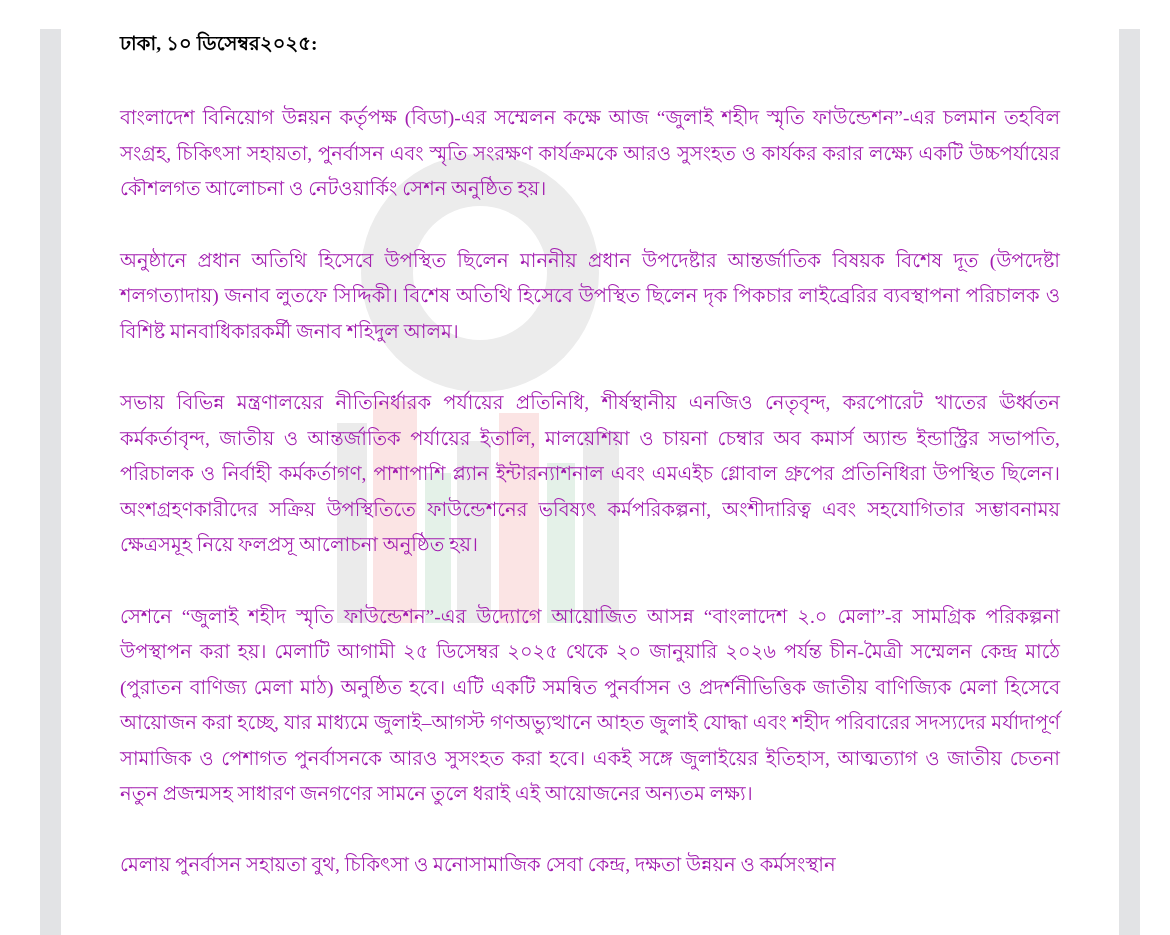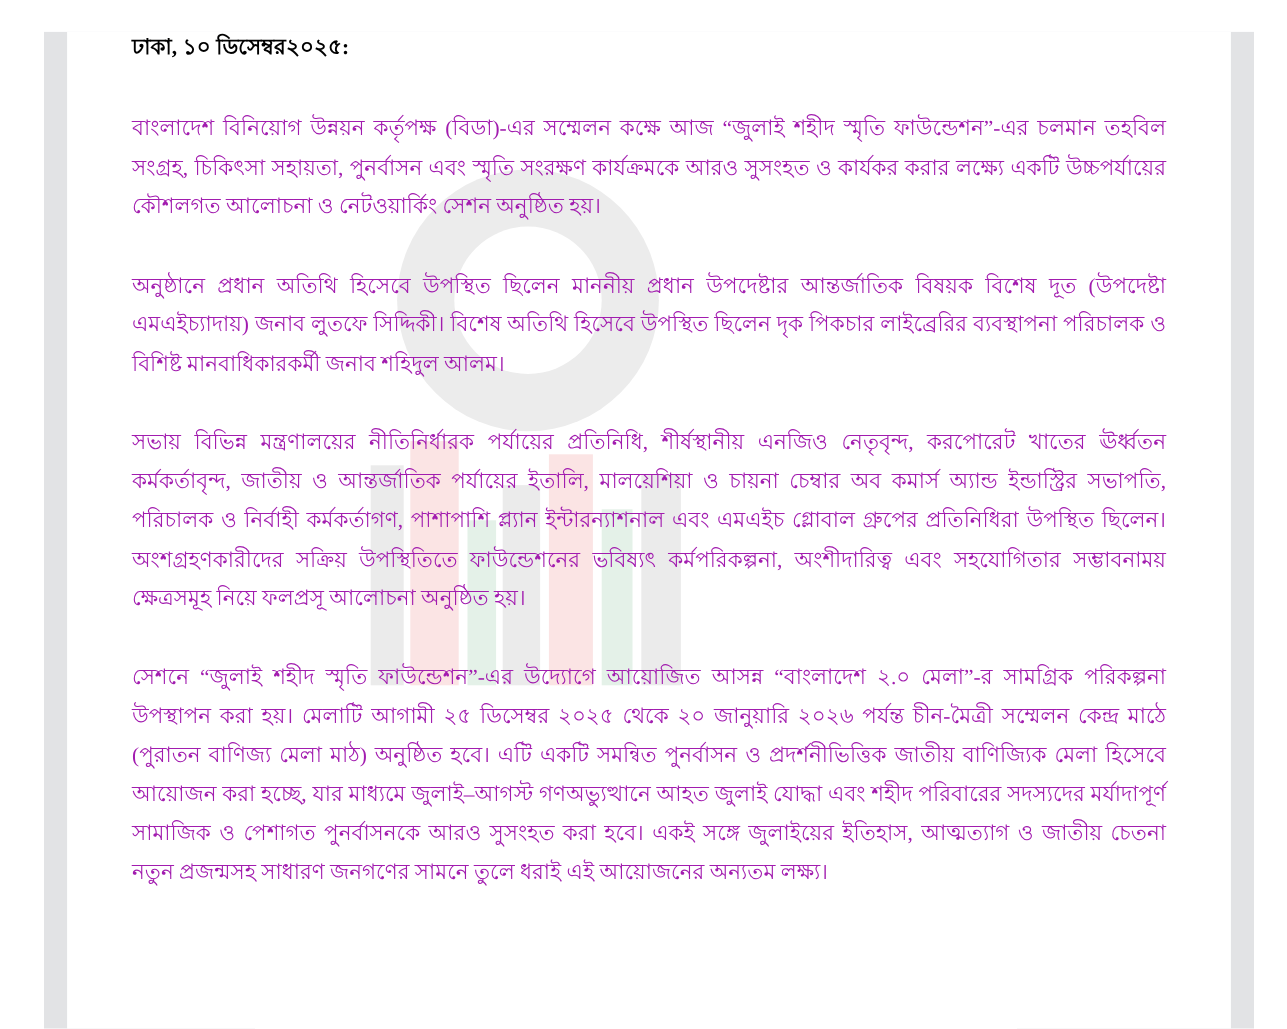--- a/index.html
+++ b/index.html
@@ -151,28 +151,29 @@
     <div class="content">
 
       <p class="doc-heading">ঢাকা, ১০ ডিসেম্বর২০২৫:</p>
 
       <div class="spacer-sm"></div>
 
       <p class="doc-para">বাংলাদেশ বিনিয়োগ উন্নয়ন কর্তৃপক্ষ (বিডা)-এর সম্মেলন কক্ষে আজ “জুলাই শহীদ স্মৃতি ফাউন্ডেশন”-এর চলমান তহবিল সংগ্রহ, চিকিৎসা সহায়তা, পুনর্বাসন এবং স্মৃতি সংরক্ষণ কার্যক্রমকে আরও সুসংহত ও কার্যকর করার লক্ষ্যে একটি উচ্চপর্যায়ের কৌশলগত আলোচনা ও নেটওয়ার্কিং সেশন অনুষ্ঠিত হয়।</p>
 
       <div class="spacer-md"></div>
 
-      <p class="doc-para">অনুষ্ঠানে প্রধান অতিথি হিসেবে উপস্থিত ছিলেন মাননীয় প্রধান উপদেষ্টার আন্তর্জাতিক বিষয়ক বিশেষ দূত (উপদেষ্টা এমএইচ্যাদায়) জনাব লুতফে সিদ্দিকী। বিশেষ অতিথি হিসেবে উপস্থিত ছিলেন দৃক পিকচার লাইব্রেরির ব্যবস্থাপনা পরিচালক ও বিশিষ্ট মানবাধিকারকর্মী জনাব শহিদুল আলম।</p>
+      <p class="doc-para">অনুষ্ঠানে প্রধান অতিথি হিসেবে উপস্থিত ছিলেন মাননীয় প্রধান উপদেষ্টার আন্তর্জাতিক বিষয়ক বিশেষ দূত (উপদেষ্টা শলগত্যাদায়) জনাব লুতফে সিদ্দিকী। বিশেষ অতিথি হিসেবে উপস্থিত ছিলেন দৃক পিকচার লাইব্রেরির ব্যবস্থাপনা পরিচালক ও বিশিষ্ট মানবাধিকারকর্মী জনাব শহিদুল আলম।</p>
 
       <div class="spacer-md"></div>
 
       <p class="doc-para">সভায় বিভিন্ন মন্ত্রণালয়ের নীতিনির্ধারক পর্যায়ের প্রতিনিধি, শীর্ষস্থানীয় এনজিও নেতৃবৃন্দ, করপোরেট খাতের ঊর্ধ্বতন কর্মকর্তাবৃন্দ, জাতীয় ও আন্তর্জাতিক পর্যায়ের ইতালি, মালয়েশিয়া ও চায়না চেম্বার অব কমার্স অ্যান্ড ইন্ডাস্ট্রির সভাপতি, পরিচালক ও নির্বাহী কর্মকর্তাগণ, পাশাপাশি প্ল্যান ইন্টারন্যাশনাল এবং এমএইচ গ্লোবাল গ্রুপের প্রতিনিধিরা উপস্থিত ছিলেন। অংশগ্রহণকারীদের সক্রিয় উপস্থিতিতে ফাউন্ডেশনের ভবিষ্যৎ কর্মপরিকল্পনা, অংশীদারিত্ব এবং সহযোগিতার সম্ভাবনাময় ক্ষেত্রসমূহ নিয়ে ফলপ্রসূ আলোচনা অনুষ্ঠিত হয়।</p>
 
       <div class="spacer-md"></div>
 
       <p class="doc-para"><span>সেশনে “জুলাই শহীদ স্মৃতি ফাউন্ডেশন”-এর উদ্যোগে আয়োজিত আসন্ন </span><span class="bold-inline">“বাংলাদেশ ২.০ মেলা”</span><span>-র সামগ্রিক পরিকল্পনা উপস্থাপন করা হয়। মেলাটি আগামী ২৫ ডিসেম্বর ২০২৫ থেকে ২০ জানুয়ারি ২০২৬ পর্যন্ত চীন-মৈত্রী সম্মেলন কেন্দ্র মাঠে (পুরাতন বাণিজ্য মেলা মাঠ) অনুষ্ঠিত হবে। এটি একটি সমন্বিত পুনর্বাসন ও প্রদর্শনীভিত্তিক জাতীয় বাণিজ্যিক মেলা হিসেবে আয়োজন করা হচ্ছে, যার মাধ্যমে জুলাই–আগস্ট গণঅভ্যুত্থানে আহত জুলাই যোদ্ধা এবং শহীদ পরিবারের সদস্যদের মর্যাদাপূর্ণ সামাজিক ও পেশাগত পুনর্বাসনকে আরও সুসংহত করা হবে। একই সঙ্গে জুলাইয়ের ইতিহাস, আত্মত্যাগ ও জাতীয় চেতনা নতুন প্রজন্মসহ সাধারণ জনগণের সামনে তুলে ধরাই এই আয়োজনের অন্যতম লক্ষ্য।</span></p>
 
       <div class="spacer-md"></div>
 
+      <p class="doc-para">মেলায় পুনর্বাসন সহায়তা বুথ, চিকিৎসা ও মনোসামাজিক সেবা কেন্দ্র, দক্ষতা উন্নয়ন ও কর্মসংস্থান</p>
 
     </div>
   </div>
 </div>
 
 </body></html>

